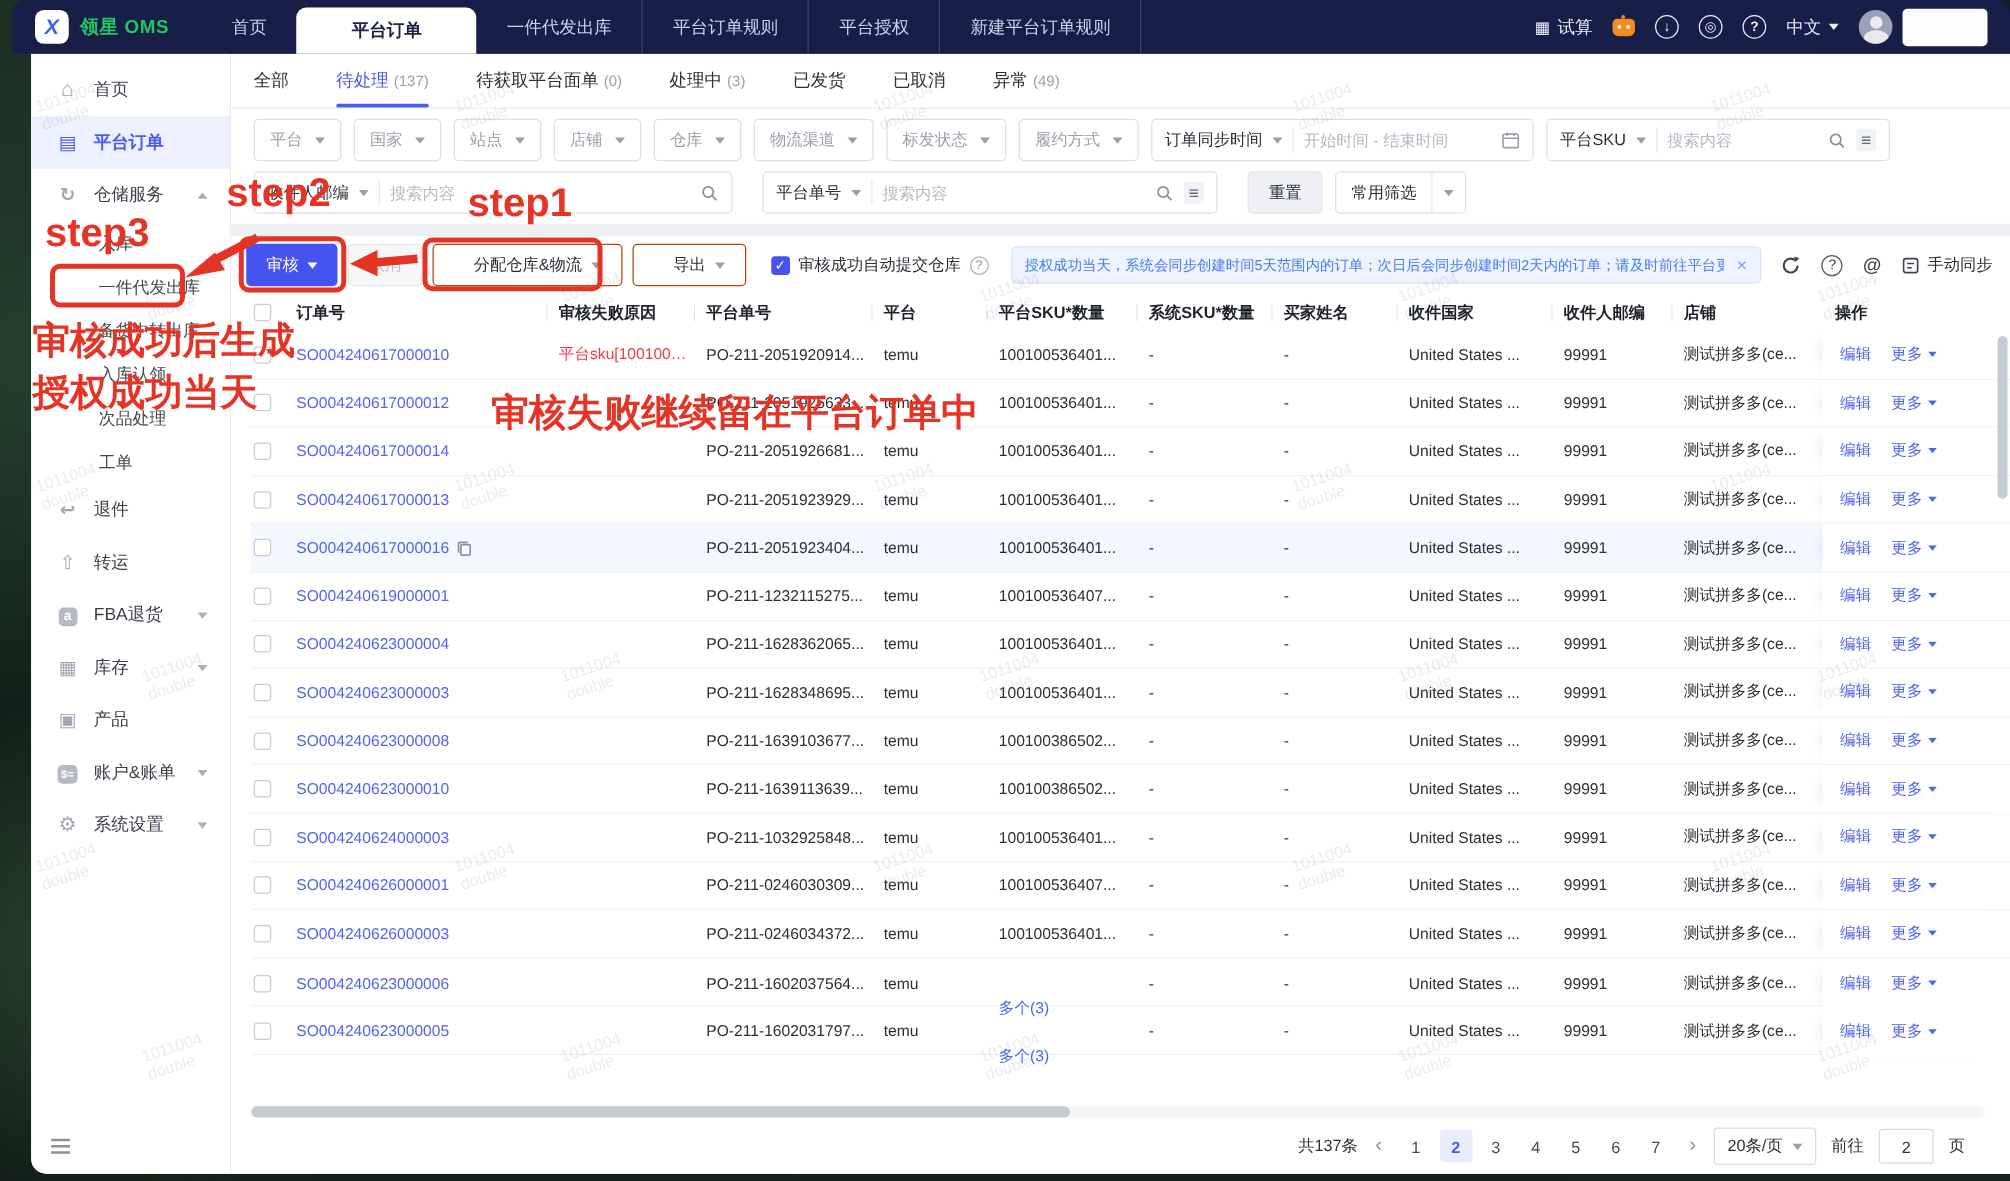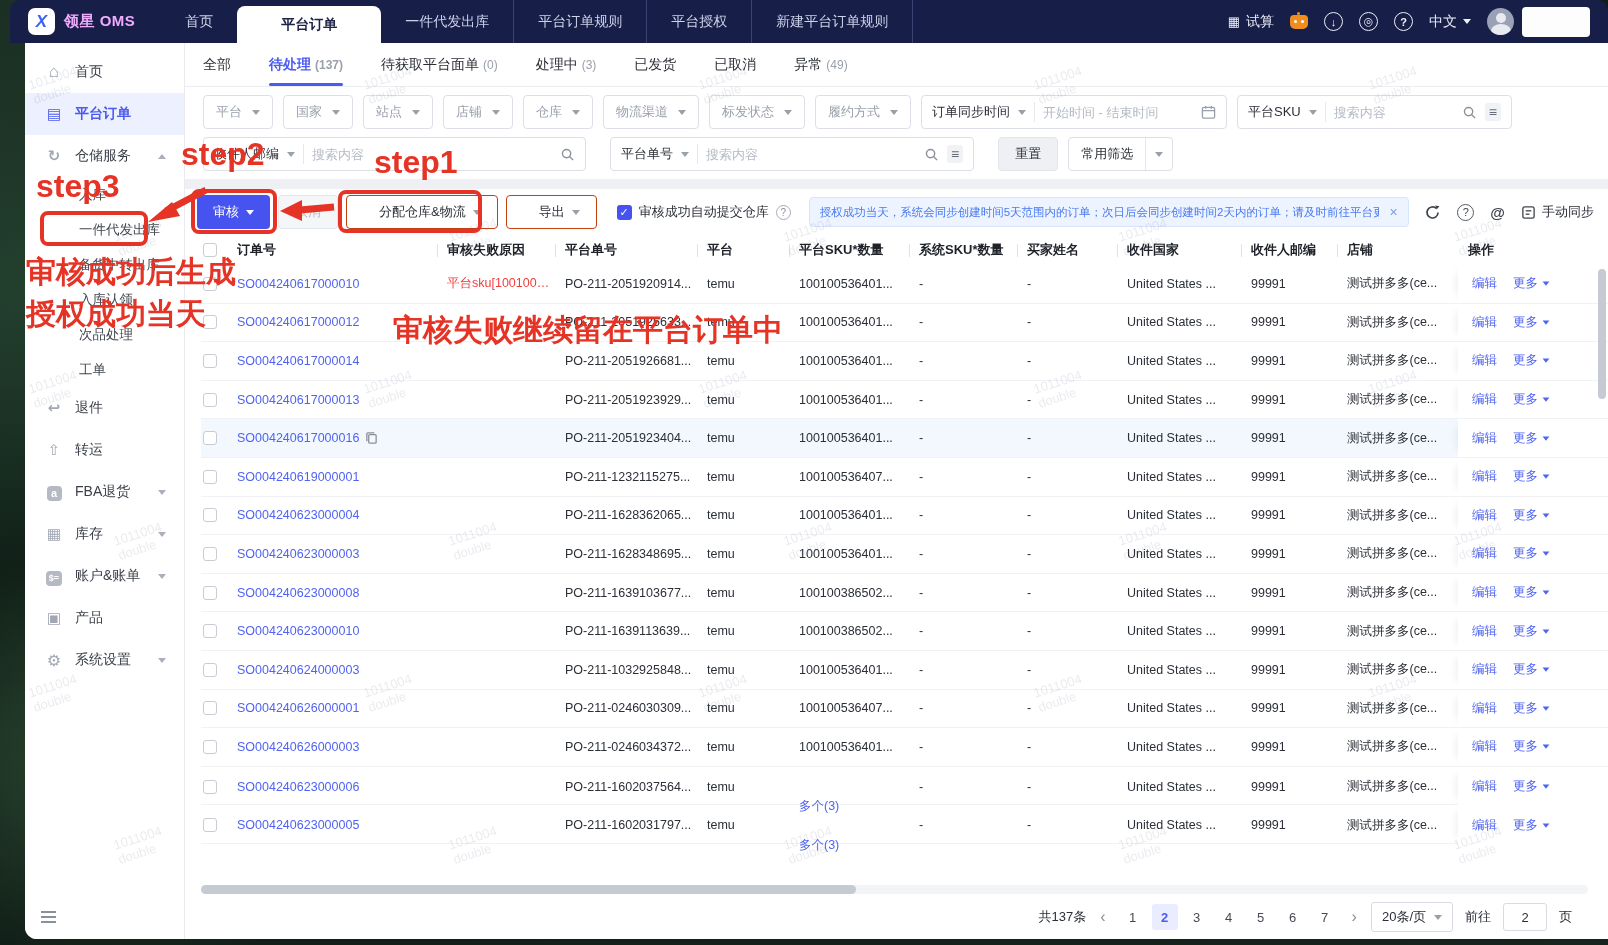--- a/index.html
+++ b/index.html
@@ -10,21 +10,21 @@
     background:
       radial-gradient(420px 300px at 8% 80%, #2e4a33 0%, transparent 70%),
       radial-gradient(500px 380px at 2% 30%, #23402e 0%, transparent 75%),
       linear-gradient(160deg,#1c2f24 0%, #0e1c15 45%, #17241d 100%); }
   
   .navbar { position:absolute; left:10px; top:0; right:0; height:43px; background:#171e48;
     border-radius:10px 10px 0 0; display:flex; align-items:center; z-index:4; color:#e7eaf6; }
   .logo { display:flex; align-items:center; gap:9px; padding:0 26px 0 18px; }
   .logo-badge { width:27px; height:27px; background:#fff; border-radius:7px; display:flex;
     align-items:center; justify-content:center; color:#3e63f2; font-weight:800; font-size:17px; font-style:italic; }
-  .logo-text { font-size:15px; font-weight:700; color:#f0abfc; letter-spacing:.5px; }
+  .logo-text { font-size:15px; font-weight:700; color:#22c55e; letter-spacing:.5px; }
   .nav-menu { display:flex; align-items:stretch; height:100%; }
   .nav-item { display:flex; align-items:center; padding:0 24px; font-size:14px; color:#ccd2ea; cursor:pointer; }
   .nav-item.sep { border-left:1px solid #394271; }
   .nav-item.sepr { border-right:1px solid #394271; }
   .nav-item.active { background:#fff; color:#1c2344; font-weight:700; margin-top:6px;
     border-radius:8px 8px 0 0; padding:0 44px; }
   .nav-right { margin-left:auto; display:flex; align-items:center; gap:16px; padding-right:18px; }
   .nav-trial { display:flex; align-items:center; gap:6px; font-size:14px; color:#eef1fb; cursor:pointer; }
   .ic-calc { font-size:13px; }
   .robot { width:18px; height:14px; background:#ef8e1f; border-radius:4px 4px 5px 5px; position:relative; cursor:pointer; }
@@ -68,21 +68,21 @@
   .side-collapse { position:absolute; left:16px; bottom:16px; cursor:pointer; }
   .side-collapse span { display:block; width:15px; height:2px; background:#8a8f99;
     box-shadow:0 5px 0 #8a8f99, 0 10px 0 #8a8f99; margin-bottom:10px; }
   
   .main { flex:1; display:flex; flex-direction:column; background:#fff; min-width:0; position:relative; }
   .tabs-row { height:44px; display:flex; padding:0 18px; gap:38px;
     border-bottom:1px solid #ebedf1; }
   .tab { position:relative; height:100%; display:flex; align-items:center; gap:4px; font-size:14px;
     color:#2b2f36; cursor:pointer; }
   .tab-count { font-size:12px; color:#9aa0ab; }
-  .tab.active { color:#4b5bf0; font-weight:700; }
+  .tab.active { color:#4b5bf0; font-weight:400; }
   .tab.active::after { content:""; position:absolute; left:0; right:0; bottom:0; height:3px;
     background:#4b5bf0; border-radius:2px; }
   
   .filters { padding:8px 18px 8px; }
   .f-row { display:flex; align-items:center; gap:10px; margin-bottom:8px; }
   .f-row:last-child { margin-bottom:0; }
   .chip { height:34px; border:1px solid #dcdfe6; border-radius:4px; display:flex; align-items:center;
     gap:10px; padding:0 12px; min-width:68px; cursor:pointer; background:#fff; }
   .chip-ph { font-size:13px; color:#9aa0ab; }
   .caret { width:0; height:0; border-left:4px solid transparent; border-right:4px solid transparent;
@@ -131,21 +131,21 @@
   .tr { display:grid; grid-template-columns:36px 200px 118px 142px 92px 120px 108px 100px 124px 96px 1fr 150px;
     align-items:center; }
   .thead { height:30px; }
   .th { font-size:13px; font-weight:700; color:#1f2329; white-space:nowrap; overflow:hidden; position:relative; padding-left:10px; }
   .th:nth-child(2){ padding-left:0; }
   .th:nth-child(n+3)::before { content:""; position:absolute; left:0; top:3px; width:1px; height:13px; background:#dfe2e8; }
   .th.ops::before { display:none; }
   .row { height:38.6px; border-bottom:1px solid #f1f2f5; }
   .row.hover { background:#f2f8fe; }
   .td { font-size:12.5px; color:#2b2f36; white-space:nowrap; overflow:hidden; text-overflow:ellipsis; padding-left:10px; }
-  .td.order { color:#5064f1; cursor:pointer; padding-left:0; display:flex; gap:6px; }
+  .td.order { color:#5064f1; cursor:pointer; padding-left:0; display:flex; align-items:center; gap:6px; }
   .td.fail { color:#f23c3c; }
   .td.link { color:#5064f1; cursor:pointer;margin-top:40px; }
   .cbx { width:14px; height:14px; border:1px solid #c8ccd4; border-radius:3px; background:#fff;
     margin-left:2px; cursor:pointer; }
   .td.opscell { display:flex; gap:16px; color:#5064f1; font-size:12.5px; align-items:center;
     background:#fff; height:100%; box-shadow:-8px 0 10px -8px rgba(20,30,60,.10); padding-left:14px; }
   .td.opscell .more { display:flex; align-items:center; gap:4px; cursor:pointer; }
   .td.opscell .caret { border-top-color:#5064f1; transform:scale(.85); }
   .edit-link { cursor:pointer; }
   .copy-ic { flex:none; }
@@ -307,30 +307,30 @@
       </div>
 
       <div class="side-item">
         <span class="side-icon ic-inventory"></span>
         <span class="side-label">库存</span>
 
         <span class="chev chev-down"></span>
       </div>
 
       <div class="side-item">
+        <span class="side-icon ic-product"></span>
+        <span class="side-label">产品</span>
+
+      </div>
+
+      <div class="side-item">
         <span class="side-icon ic-billing"></span>
         <span class="side-label">账户&amp;账单</span>
 
         <span class="chev chev-down"></span>
-      </div>
-
-      <div class="side-item">
-        <span class="side-icon ic-product"></span>
-        <span class="side-label">产品</span>
-
       </div>
 
       <div class="side-item">
         <span class="side-icon ic-settings"></span>
         <span class="side-label">系统设置</span>
 
         <span class="chev chev-down"></span>
       </div>
 
     <div class="side-collapse">

